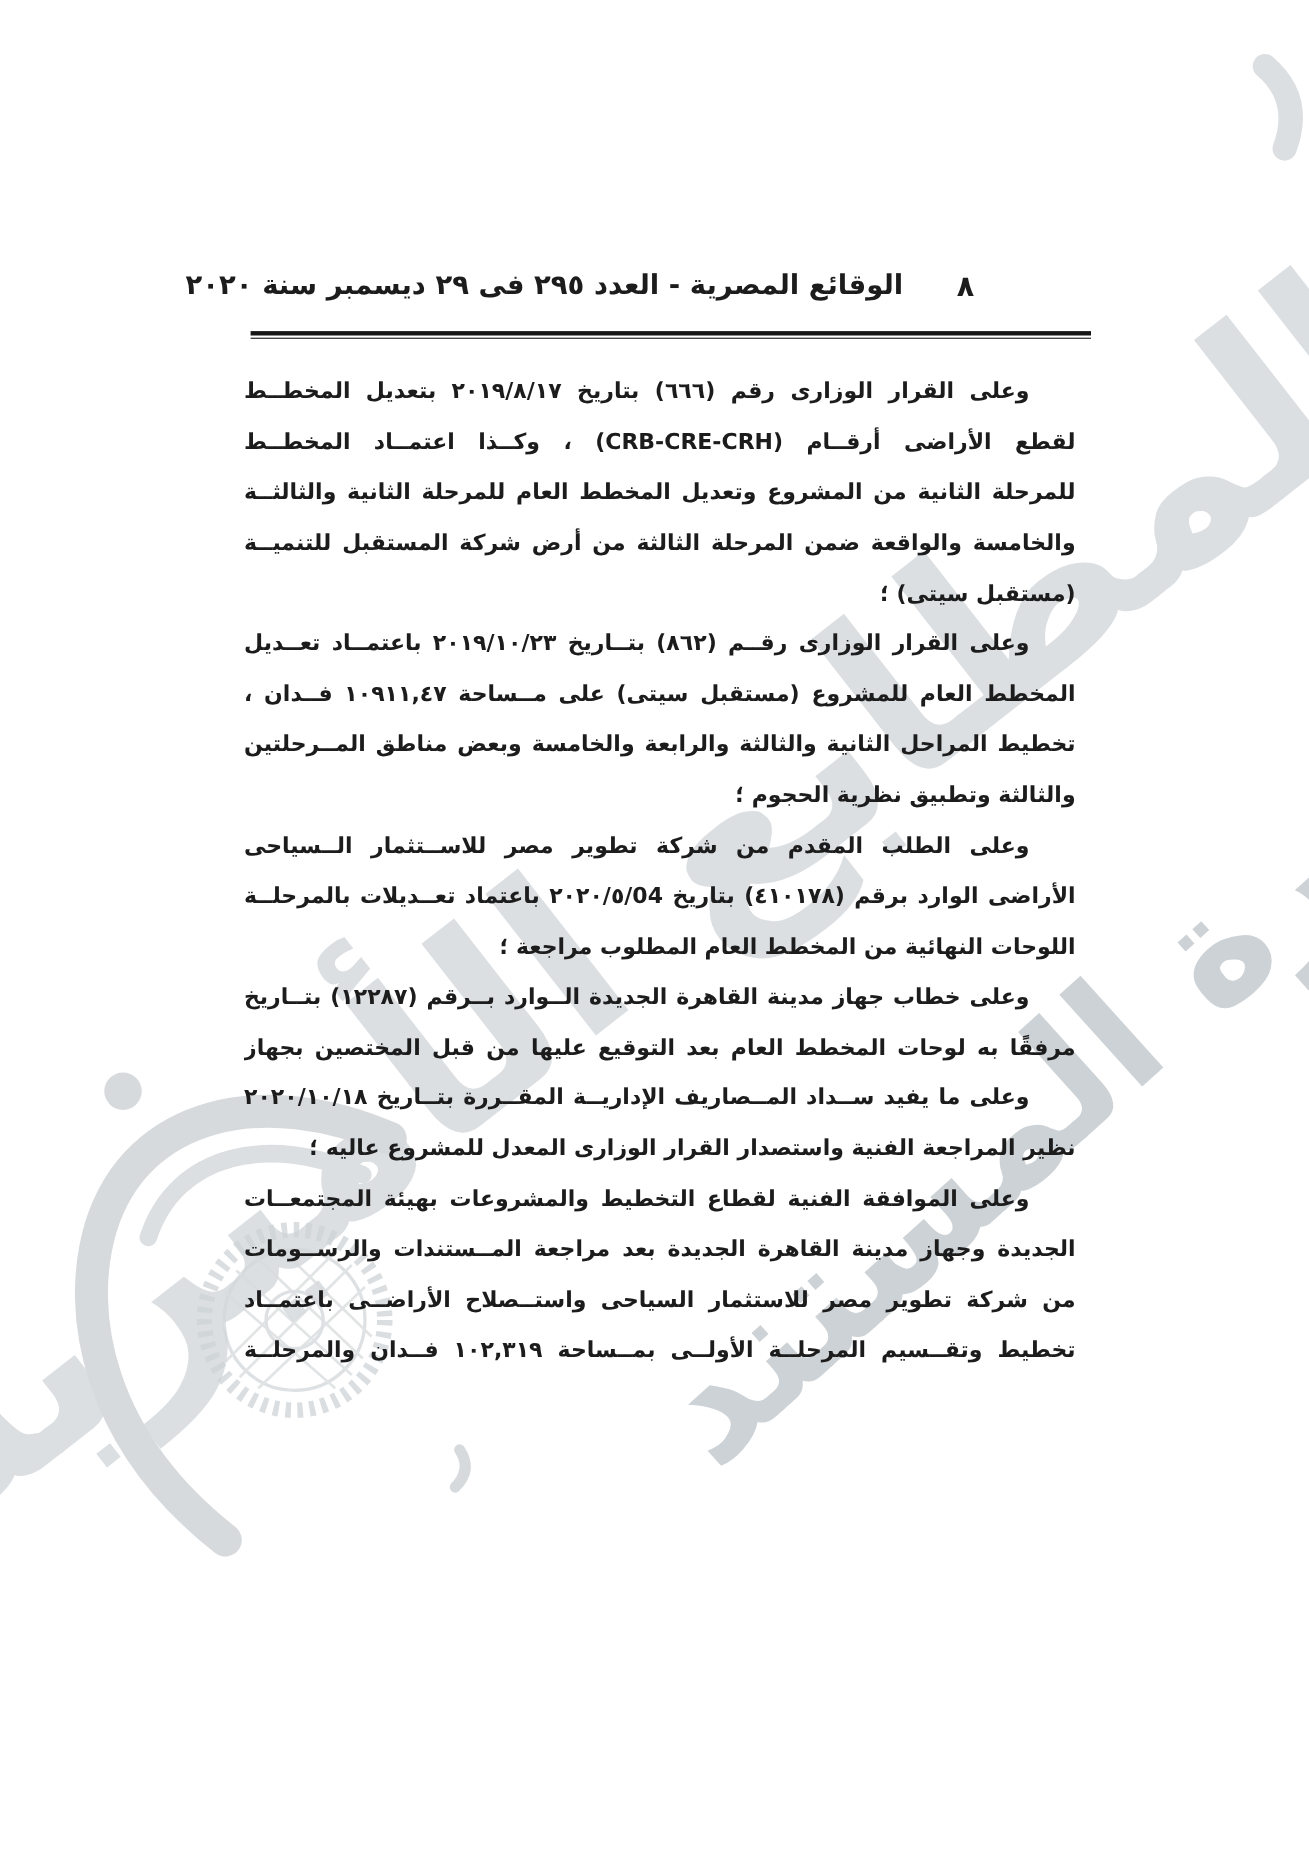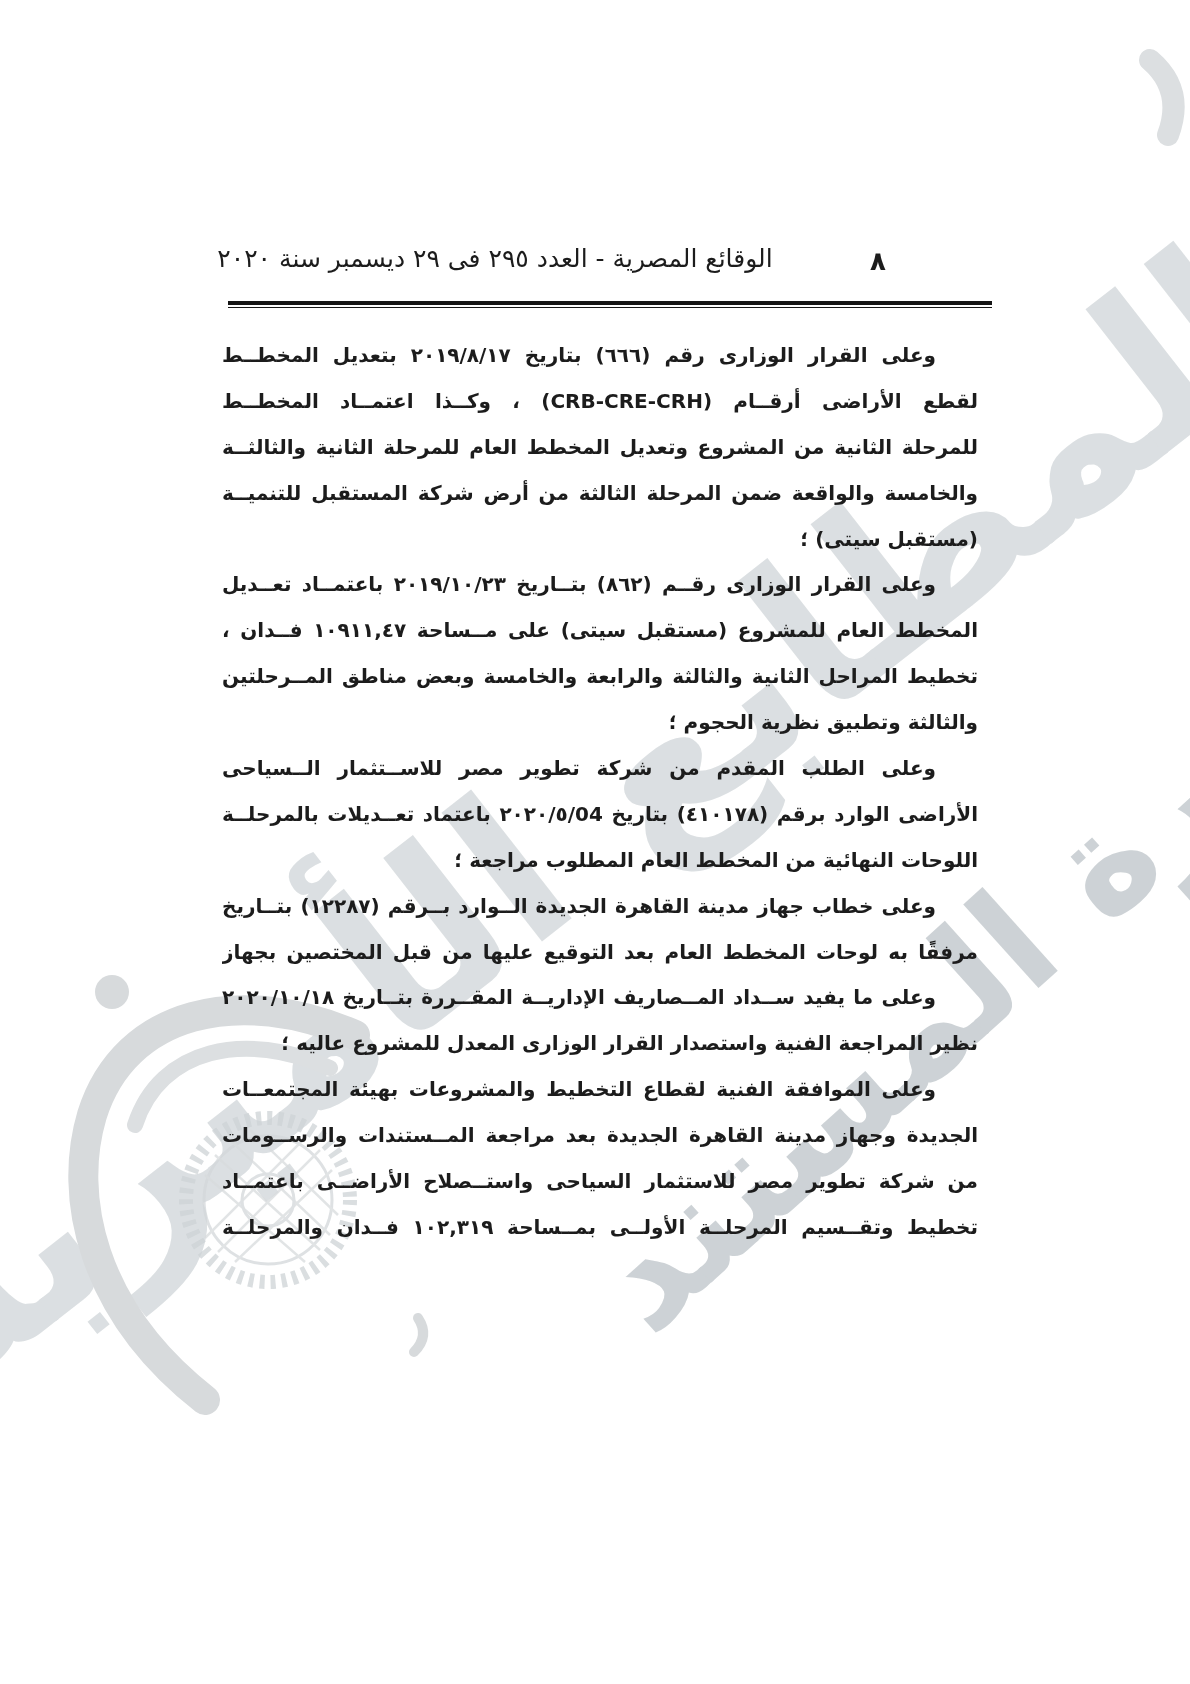--- a/index.html
+++ b/index.html
@@ -25,21 +25,21 @@
     position:absolute;left:805px;top:1030px;width:700px;
     transform:rotate(-42deg);transform-origin:left top;
     font-size:148px;font-weight:bold;line-height:1;
     color:#c5cbcf;white-space:nowrap;direction:rtl;
     opacity:.85;
   }
   .wm-svg{position:absolute;left:0;top:0;}
   
   .header-title{
     position:absolute;left:150px;top:244px;width:690px;
-    text-align:center;font-size:25px;font-weight:normal;
+    text-align:center;font-size:25px;font-weight:bold;
     direction:rtl;z-index:2;
   }
   .page-number{
     position:absolute;left:858px;top:246px;width:40px;
     text-align:center;font-size:26px;font-weight:bold;z-index:2;
   }
   .header-rule{
     position:absolute;left:228px;top:301px;width:764px;height:7px;
     border-top:4px solid #151515;border-bottom:1.5px solid #151515;
     box-sizing:border-box;z-index:2;

